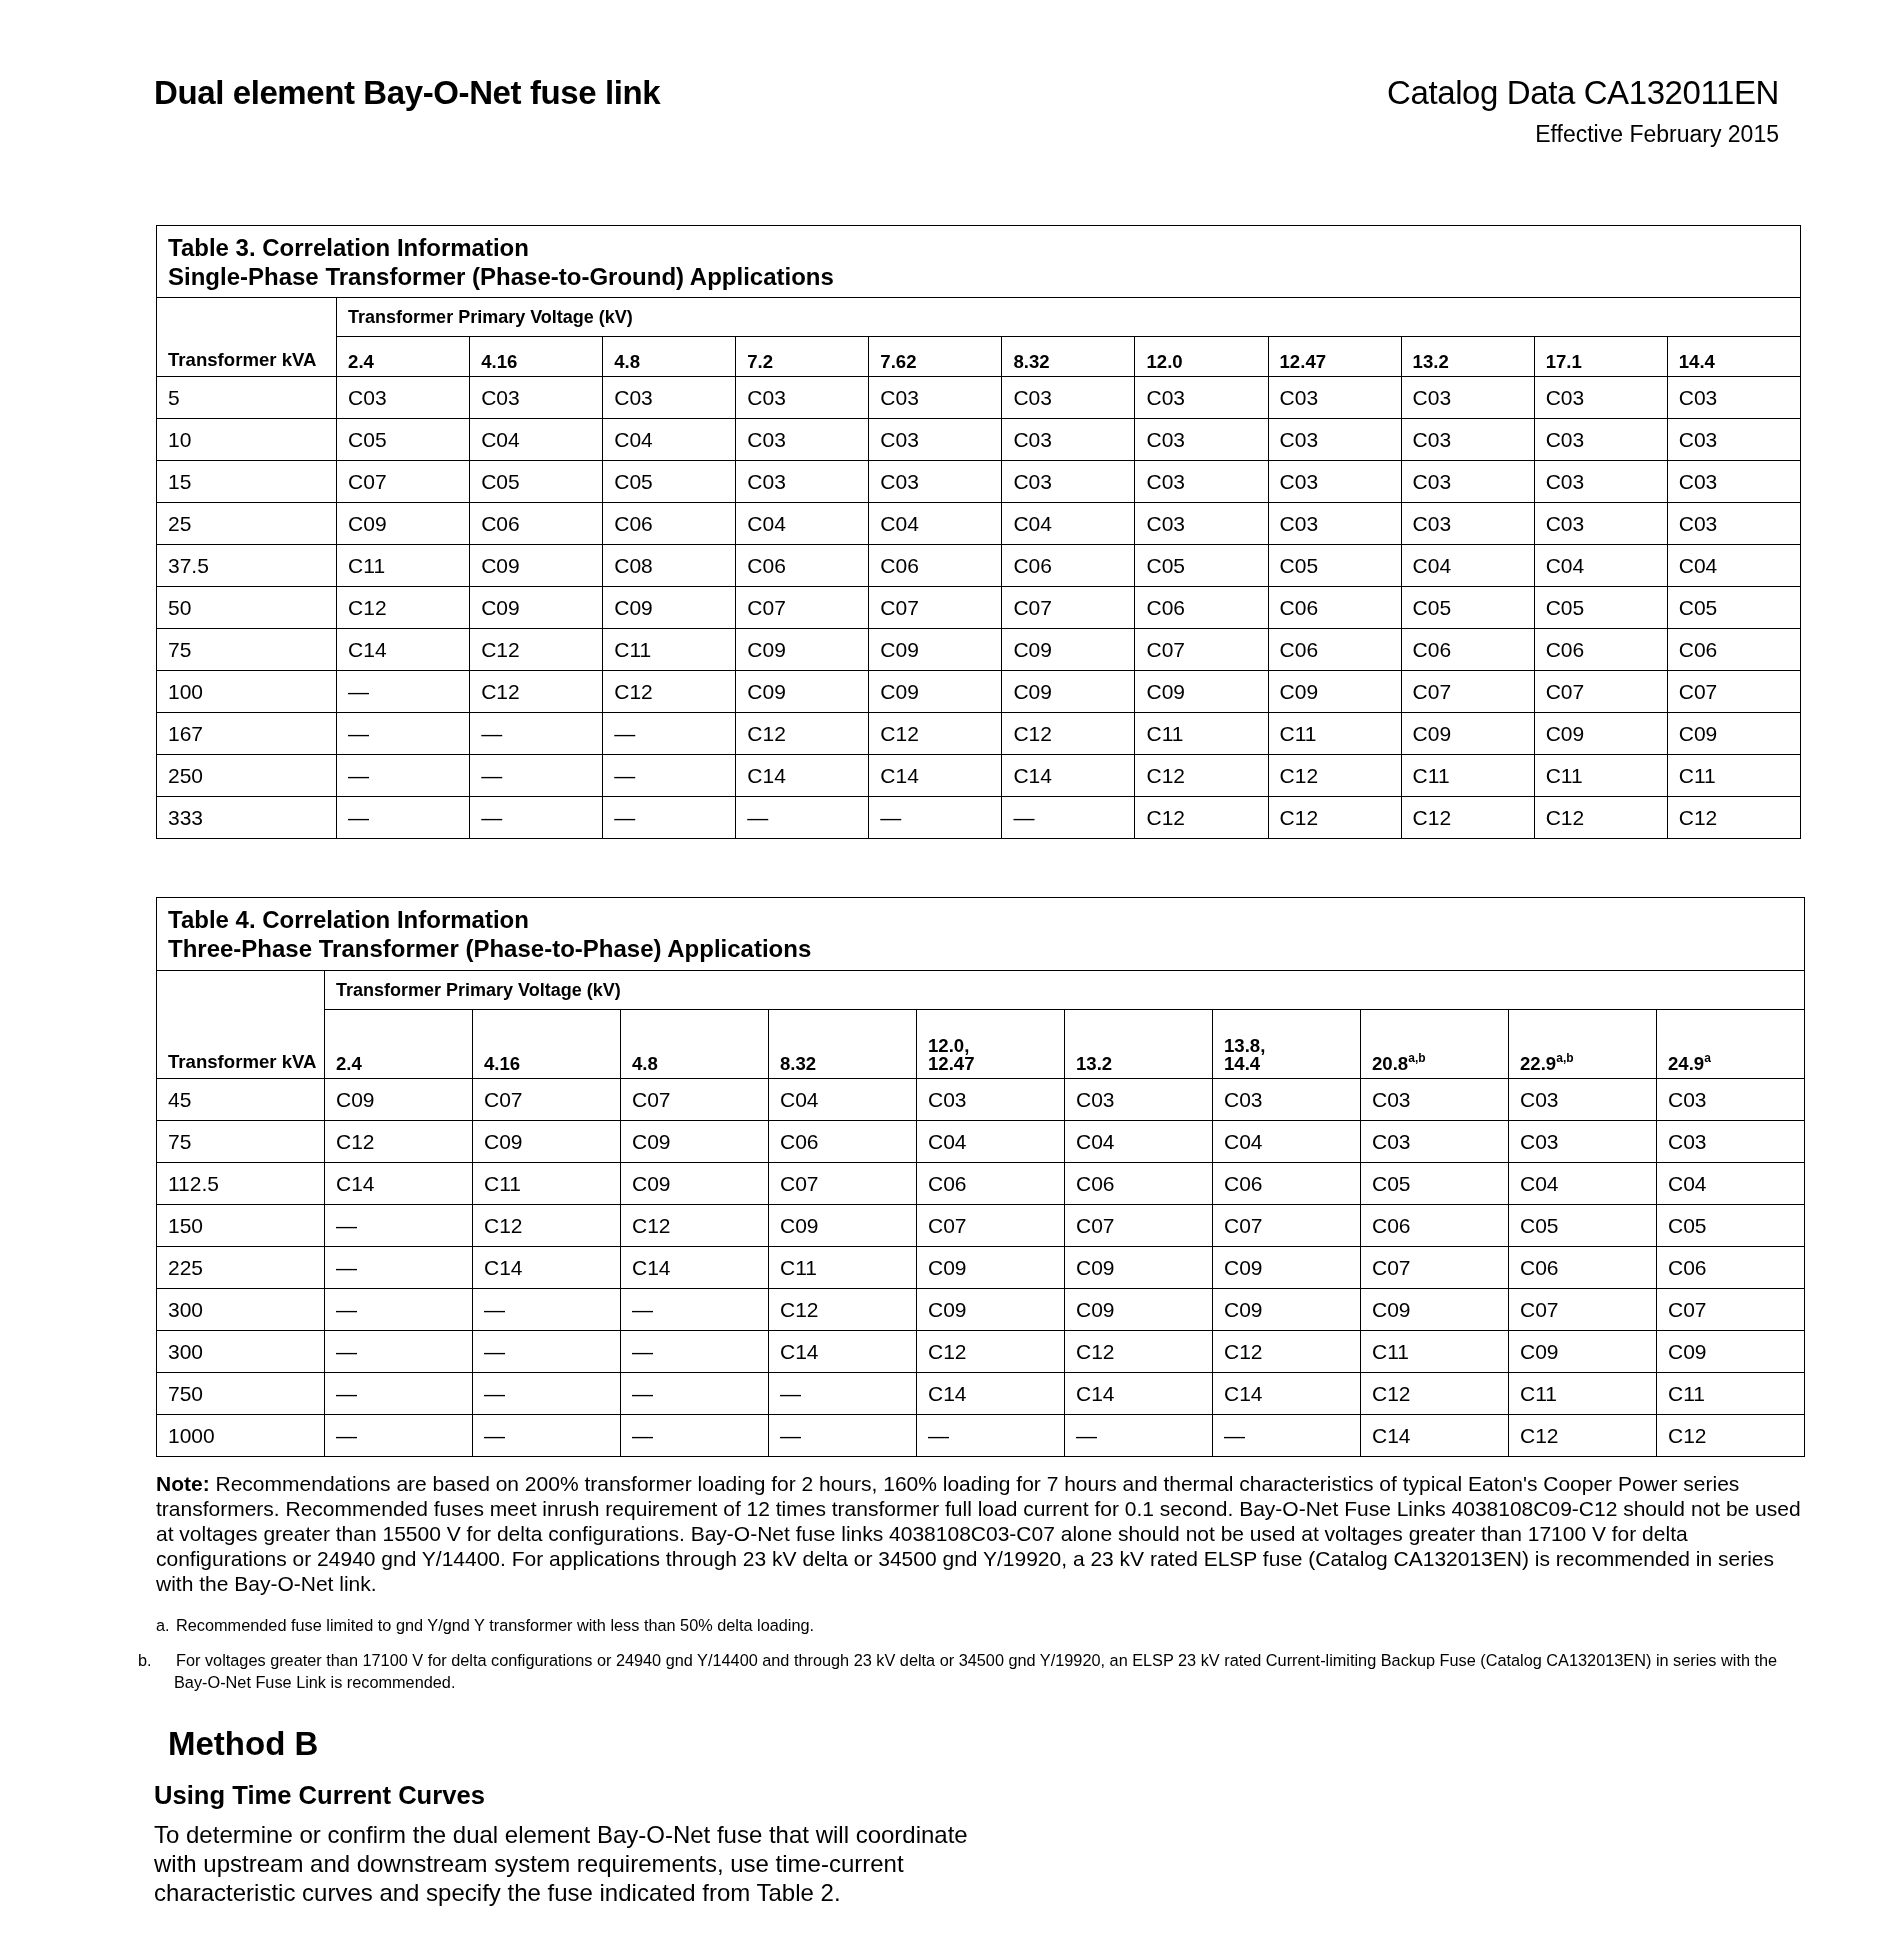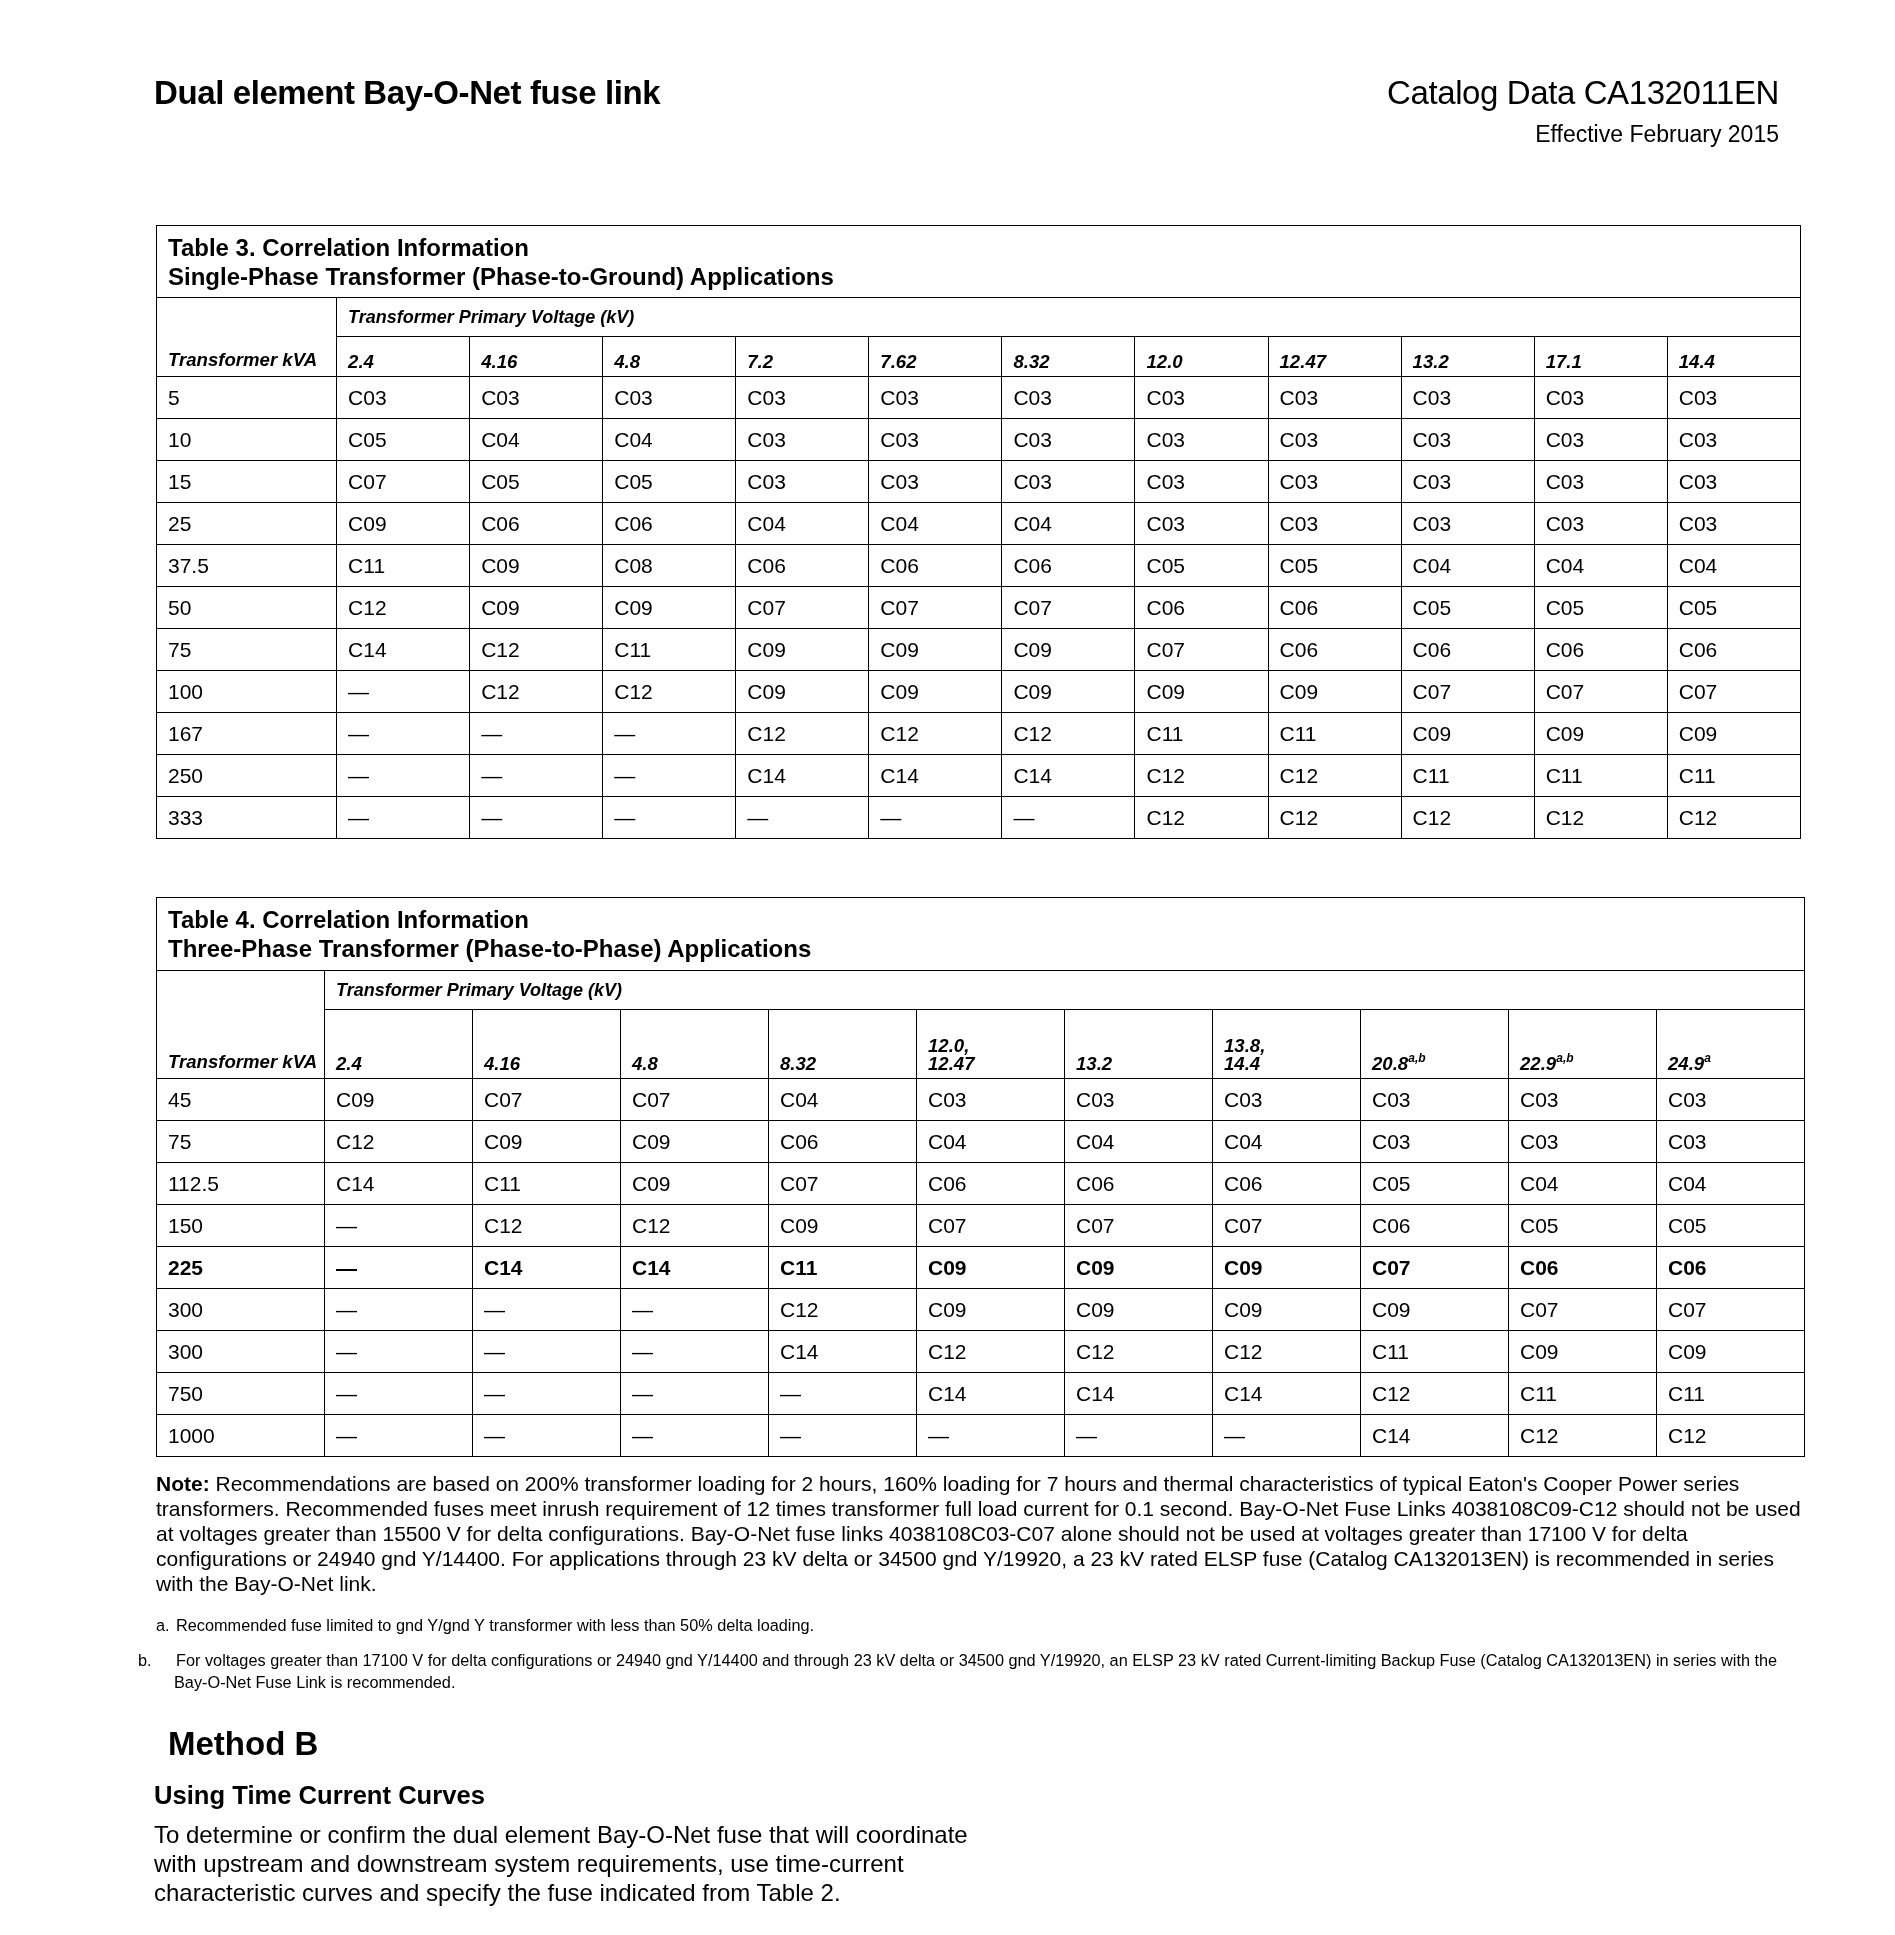--- a/index.html
+++ b/index.html
@@ -3,21 +3,21 @@
 <meta charset="utf-8">
 <style>
   html, body { margin:0; padding:0; background:#ffffff; }
   body { width:1896px; height:2453px; position:relative; font-family:"Liberation Sans", sans-serif; color:#000; overflow:hidden; }
   .hdr-left { position:absolute; left:154px; top:74px; font-size:33px; font-weight:700; letter-spacing:-0.4px; }
   .hdr-right { position:absolute; right:117px; top:74px; font-size:33px; text-align:right; letter-spacing:-0.4px; }
   .hdr-right b { font-weight:400; }
   .hdr-eff { position:absolute; right:117px; top:121px; font-size:23px; text-align:right; }
   table.corr { position:absolute; border-collapse:collapse; table-layout:fixed; }
   table.corr td, table.corr th { border:1.5px solid #000; padding:0 0 0 11px; text-align:left; vertical-align:middle; font-size:21px; }
-  table.corr th { font-weight:700; font-size:18.6px;font-style:italic; }
+  table.corr th { font-weight:700; font-size:18.6px; }
   .title-cell { font-weight:700; font-size:24px !important; line-height:29px; padding:5.4px 0 5.4px 11px !important; }
   .vh { font-size:18px !important; font-weight:700; }
   .kva-head { vertical-align:bottom !important; padding-bottom:7px !important; line-height:18px; font-size:18.6px !important; }
   .col-head { vertical-align:bottom !important; padding-bottom:5.4px !important; line-height:18px; }
   sup { font-size:12px; vertical-align:8.5px; line-height:0; }
   #t3 { left:156px; top:225px; width:1645px; }
   #t4 { left:156px; top:897px; width:1645px; }
   .note { position:absolute; left:156px; top:1471px; width:1645px; font-size:21px; line-height:25px; }
   .fn { position:absolute; left:156px; width:1645px; font-size:16.3px; line-height:22px; }
   .fn .lbl { display:inline-block; width:15.5px; }
@@ -325,21 +325,21 @@
         <td>C12</td>
         <td>C12</td>
         <td>C09</td>
         <td>C07</td>
         <td>C07</td>
         <td>C07</td>
         <td>C06</td>
         <td>C05</td>
         <td>C05</td>
       </tr>
-      <tr style="height: 42px; font-weight: bold;">
+      <tr style="height: 42px;">
         <td>225</td>
         <td>—</td>
         <td>C14</td>
         <td>C14</td>
         <td>C11</td>
         <td>C09</td>
         <td>C09</td>
         <td>C09</td>
         <td>C07</td>
         <td>C06</td>

